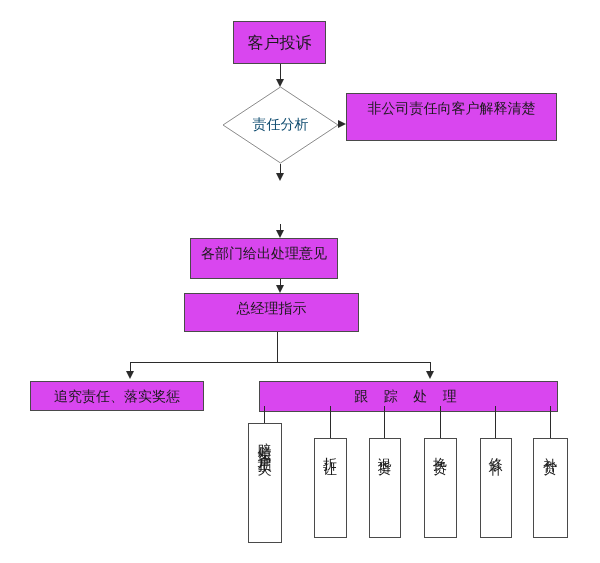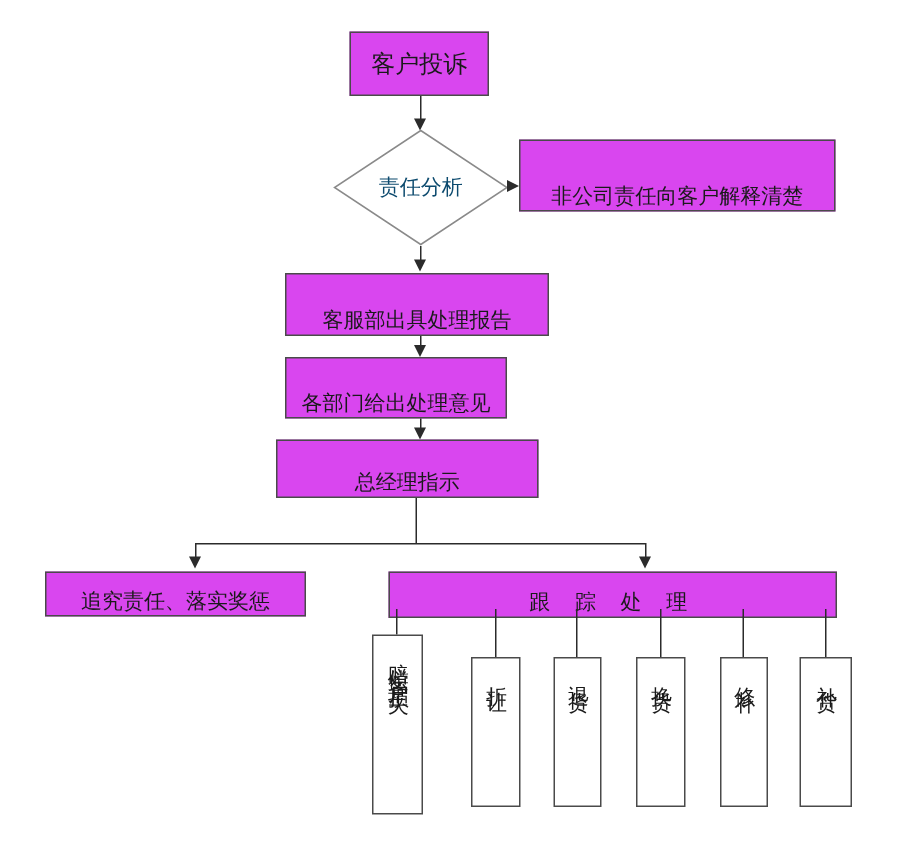--- a/index.html
+++ b/index.html
@@ -16,21 +16,21 @@
     border:1px solid #4a4a4a;
     background:#d946ef;
     display:flex;
     align-items:center;
     justify-content:center;
     color:#1a1a1a;
     font-size:14px;
     line-height:1.25;
     white-space:nowrap;
   }
-  .box.top-text{align-items:flex-end;padding-top:6px;}
+  .box.top-text{align-items:flex-start;padding-top:6px;font-family:Liberation Serif, serif;}
   .box .lbl{display:block;}
   
   .vbox{
     position:absolute;
     box-sizing:border-box;
     border:1px solid #4a4a4a;
     background:#ffffff;
     display:flex;
     align-items:flex-start;
     justify-content:center;
@@ -103,23 +103,20 @@
   <div class="ln h" style="left:339px;top:124px;width:4px;"></div>
   <div class="arrow right" style="left:338px;top:119.5px;"></div>
 
   <div class="box top-text" style="left:346px;top:93px;width:211px;height:48px;">
     <span class="lbl">非公司责任向客户解释清楚</span>
   </div>
 
   <div class="ln v" style="left:280px;top:164px;height:11px;"></div>
   <div class="arrow down" style="left:275.5px;top:173px;"></div>
 
-  <div class="box top-text" style="left:190px;top:182px;width:176px;height:42px;">
-    <span class="lbl">客服部出具处理报告</span>
-  </div>
 
   <div class="ln v" style="left:280px;top:224px;height:9px;"></div>
   <div class="arrow down" style="left:275.5px;top:230px;"></div>
 
   <div class="box top-text" style="left:190px;top:238px;width:148px;height:41px;">
     <span class="lbl">各部门给出处理意见</span>
   </div>
 
   <div class="ln v" style="left:280px;top:279px;height:9px;"></div>
   <div class="arrow down" style="left:275.5px;top:285px;"></div>

